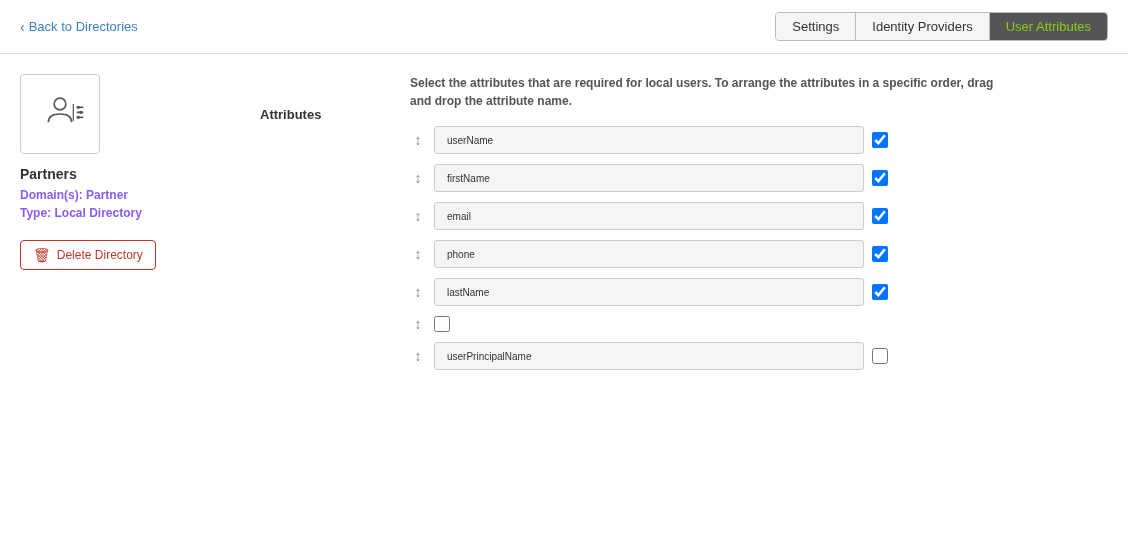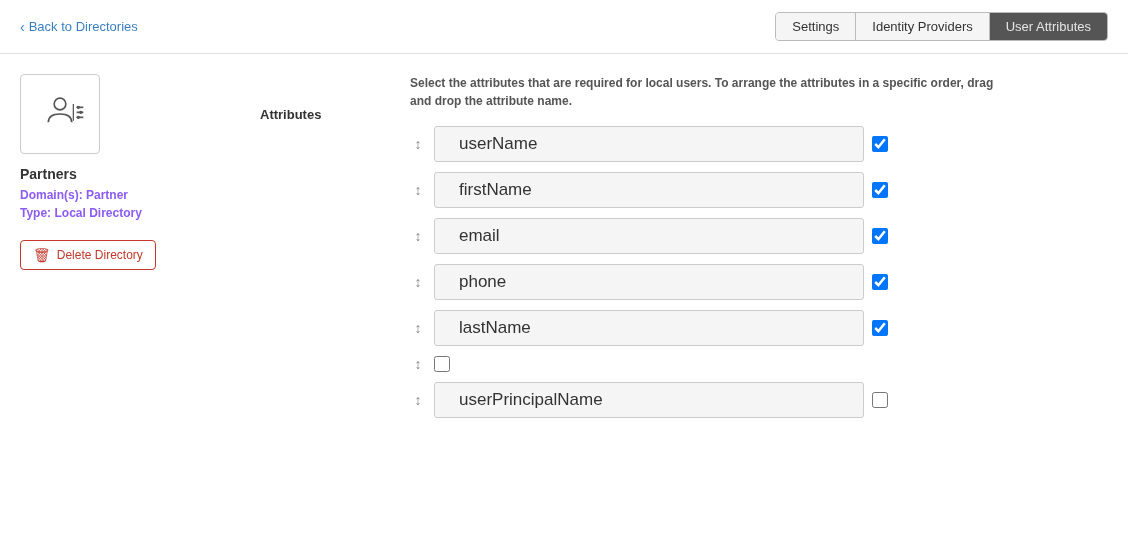--- a/index.html
+++ b/index.html
@@ -41,21 +41,21 @@
       background: #f5f5f5;
       border: none;
       border-right: 1px solid #bbb;
       cursor: pointer;
       font-size: 13px;
       color: #333;
     }
     .tab-btn:last-child { border-right: none; }
     .tab-btn.active {
       background: #555;
-      color: #e5e5e5;
+      color: #84cc16;
     }
 
     
     .main {
       display: flex;
       padding: 20px;
     }
 
     
     .sidebar {
@@ -135,27 +135,27 @@
       color: #888;
       font-size: 14px;
       cursor: grab;
       width: 16px;
       text-align: center;
       flex-shrink: 0;
     }
     .attr-input {
       flex: 1;
       max-width: 430px;
-      padding: 5px 24px;
+      padding: 5px 12px;
       border: 1px solid #ccc;
       border-radius: 3px;
       background: #f5f5f5;
-      font-size: 17px;
+      font-size: 10px;
       color: #333;
-      height: 36px;
+      height: 28px;
     }
     .attr-checkbox {
       width: 16px;
       height: 16px;
       cursor: pointer;
       flex-shrink: 0;
     }
 
     
     .dir-svg {

